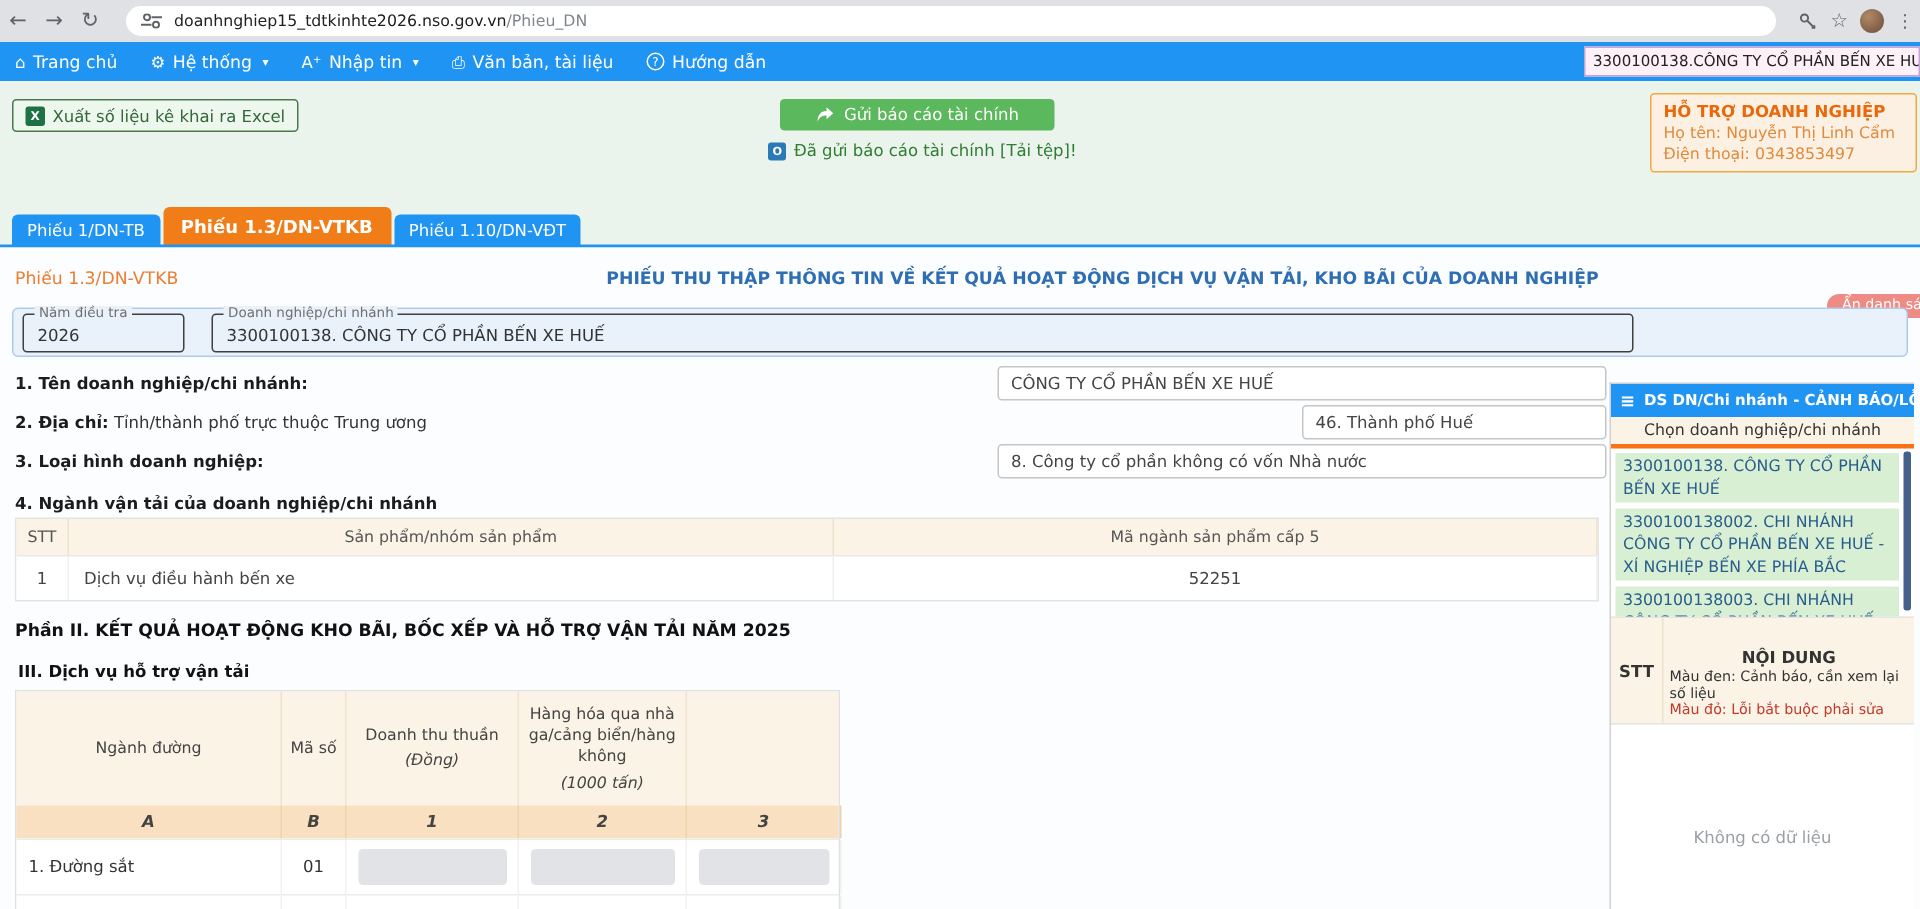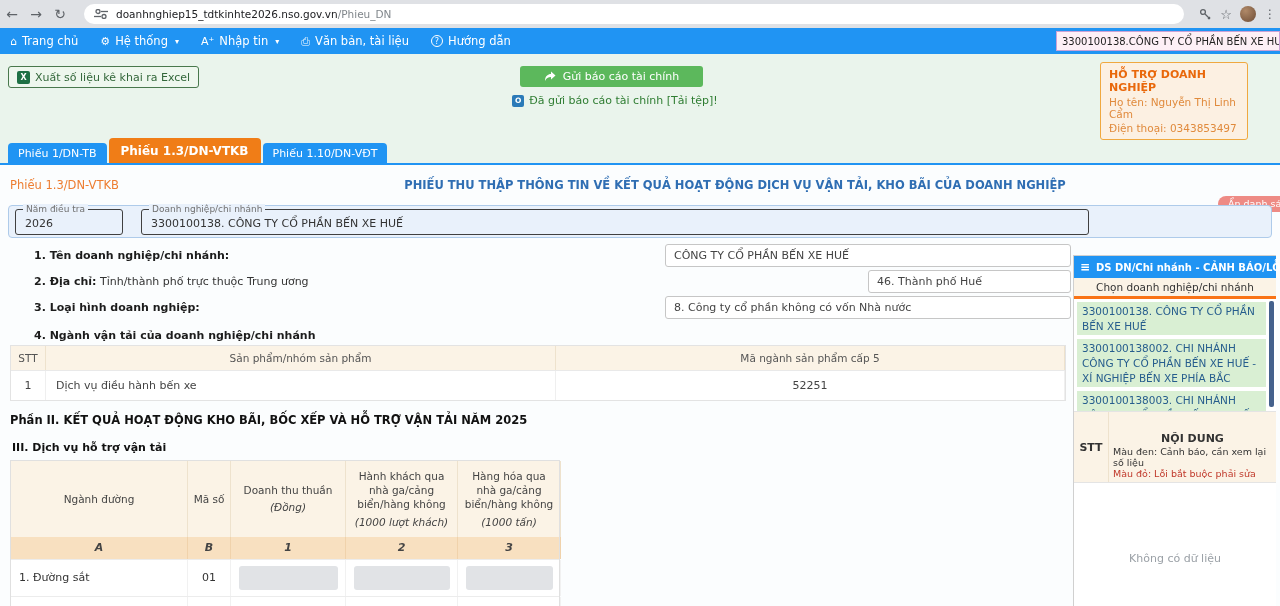--- a/index.html
+++ b/index.html
@@ -30,21 +30,21 @@
   
   #page { position:absolute; left:0; top:54px; width:1280px; height:552px; background:#eaf4ec; }
 
   #export-btn { position:absolute; left:8px; top:12px; height:22px; display:flex; align-items:center; gap:5px; border:1px solid #49784d; background:#eef7ee; border-radius:3px; padding:0 8px; font-size:11px; color:#33673a; cursor:pointer; }
   .xls-ic { width:13px; height:13px; background:#1e7145; border-radius:2px; color:#fff; font-size:8px; font-weight:bold; display:flex; align-items:center; justify-content:center; }
 
   #send-btn { position:absolute; left:520px; top:12px; width:183px; height:21px; background:#5cb85c; border-radius:3px; color:#fff; font-size:11px; display:flex; align-items:center; justify-content:center; gap:7px; cursor:pointer; }
   #sent-status { position:absolute; left:500px; top:40px; width:230px; display:flex; align-items:center; justify-content:center; gap:5px; font-size:11px; color:#2f7d32; }
   .file-ic { width:12px; height:12px; background:#2b7ab8; border-radius:2px; color:#fff; font-size:7.5px; font-weight:bold; display:flex; align-items:center; justify-content:center; }
 
-  #support-box { position:absolute; left:1100px; top:8px; width:148px; background:#fcf0e2; border:1px solid #f0a83f; border-radius:3px; padding:5px 8px; }
+  #support-box { position:absolute; left:1100px; top:8px; width:178px; background:#fcf0e2; border:1px solid #f0a83f; border-radius:3px; padding:5px 8px; }
   #support-box .s-title { color:#e9680b; font-weight:bold; font-size:11px; }
   #support-box .s-line { color:#e08a3c; font-size:10.5px; margin-top:2px; }
 
   
   #tab-bar { position:absolute; left:8px; top:84px; display:flex; align-items:flex-end; gap:2px; }
   .tab { background:#2094f3; color:#fff; font-size:11px; padding:4px 10px; border-radius:4px 4px 0 0; cursor:pointer; white-space:nowrap; }
   .tab.active { background:#f07d17; font-size:12px; font-weight:bold; padding:6px 12px; }
   #tab-line { position:absolute; left:0; top:109px; width:1280px; height:2px; background:#2094f3; }
 
   #content { position:absolute; left:0; top:111px; width:1280px; height:441px; background:#fbfdfe; }
@@ -53,21 +53,21 @@
   #form-title { position:absolute; left:200px; right:10px; top:13px; text-align:center; color:#2f6eb3; font-weight:bold; font-size:11.5px; }
   #hide-pill { position:absolute; right:0; top:31px; width:62px; height:16px; background:#ee8b85; color:#fff; font-size:9.5px; border-radius:10px 0 0 10px; padding:2px 2px 0 10px; white-space:nowrap; overflow:hidden; cursor:pointer; }
 
   #fieldset-box { position:absolute; left:8px; right:8px; top:40px; height:33px; background:#e9f1fb; border:1px solid #aecbea; border-radius:4px; }
   .ffield { position:absolute; top:3px; height:26px; border:1px solid #404040; border-radius:3px; }
   .ffield .flabel { position:absolute; top:-6px; left:7px; font-size:9px; color:#707070; background:#e9f1fb; padding:0 3px; white-space:nowrap; }
   .ffield .fvalue { position:absolute; left:9px; bottom:4px; font-size:11px; color:#333; white-space:nowrap; }
   #field-year { left:6px; width:108px; }
   #field-ent { left:132px; width:948px; }
 
-  .q-label { position:absolute; left:10px; font-size:11px; color:#1c1c1c; font-weight:bold;margin-left:24px; }
+  .q-label { position:absolute; left:10px; font-size:11px; color:#1c1c1c; font-weight:bold; }
   .q-sub { font-weight:normal; color:#333; }
   .tbox { position:absolute; height:23px; background:#fff; border:1px solid #c6c6c6; border-radius:3px; font-size:11px; color:#444; display:flex; align-items:center; padding:0 8px; white-space:nowrap; overflow:hidden; }
 
   
   #industry-table { position:absolute; left:10px; top:180px; width:1056px; border:1px solid #e3e3e3; }
   .it-row { display:grid; grid-template-columns:35px 510px 1fr; }
   .it-head { background:#fbf3e6; height:24px; }
   .it-head > div { font-size:10.5px; color:#555; display:flex; align-items:center; justify-content:center; border-right:1px solid #eee2cd; }
   .it-body { background:#fff; height:30px; border-top:1px solid #e9e9e9; }
   .it-body > div { font-size:11px; color:#444; display:flex; align-items:center; border-right:1px solid #efefef; }
@@ -242,24 +242,20 @@
     <div class="sec-head" style="left:10px; top:248px; font-size:11.5px;">Phần II. KẾT QUẢ HOẠT ĐỘNG KHO BÃI, BỐC XẾP VÀ HỖ TRỢ VẬN TẢI NĂM 2025</div>
     <div class="sec-head" style="left:12px; top:276px; font-size:11px;">III. Dịch vụ hỗ trợ vận tải</div>
 
     <div id="transport-table">
       <div class="tt-grid tt-head">
         <div>Ngành đường</div>
         <div>Mã số</div>
         <div>
             <span>Doanh thu thuần</span>
             <span class="tt-unit">(Đồng)</span>
-          </div>
-        <div>
-            <span>Hành khách qua nhà ga/cảng biển/hàng không</span>
-            <span class="tt-unit">(1000 lượt khách)</span>
           </div>
         <div>
             <span>Hàng hóa qua nhà ga/cảng biển/hàng không</span>
             <span class="tt-unit">(1000 tấn)</span>
           </div>
       </div>
       <div class="tt-grid tt-index">
         <div>A</div>
         <div>B</div>
         <div>1</div>

